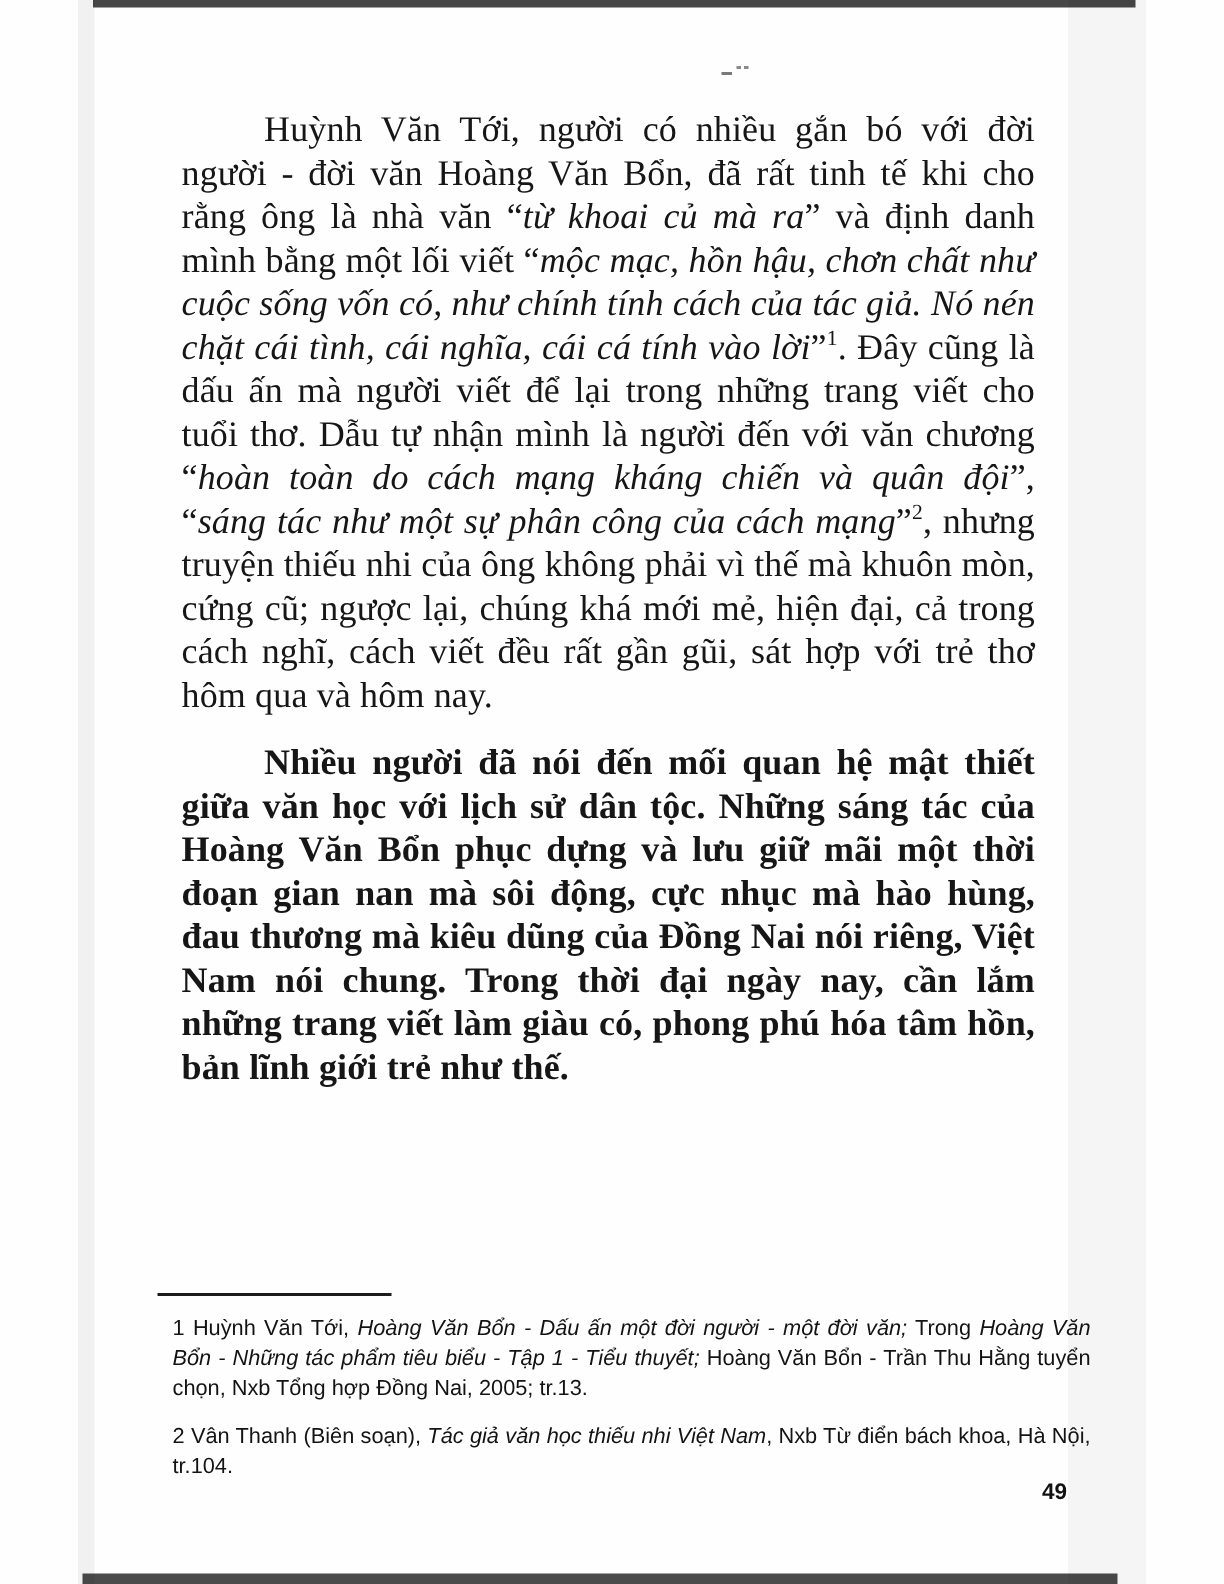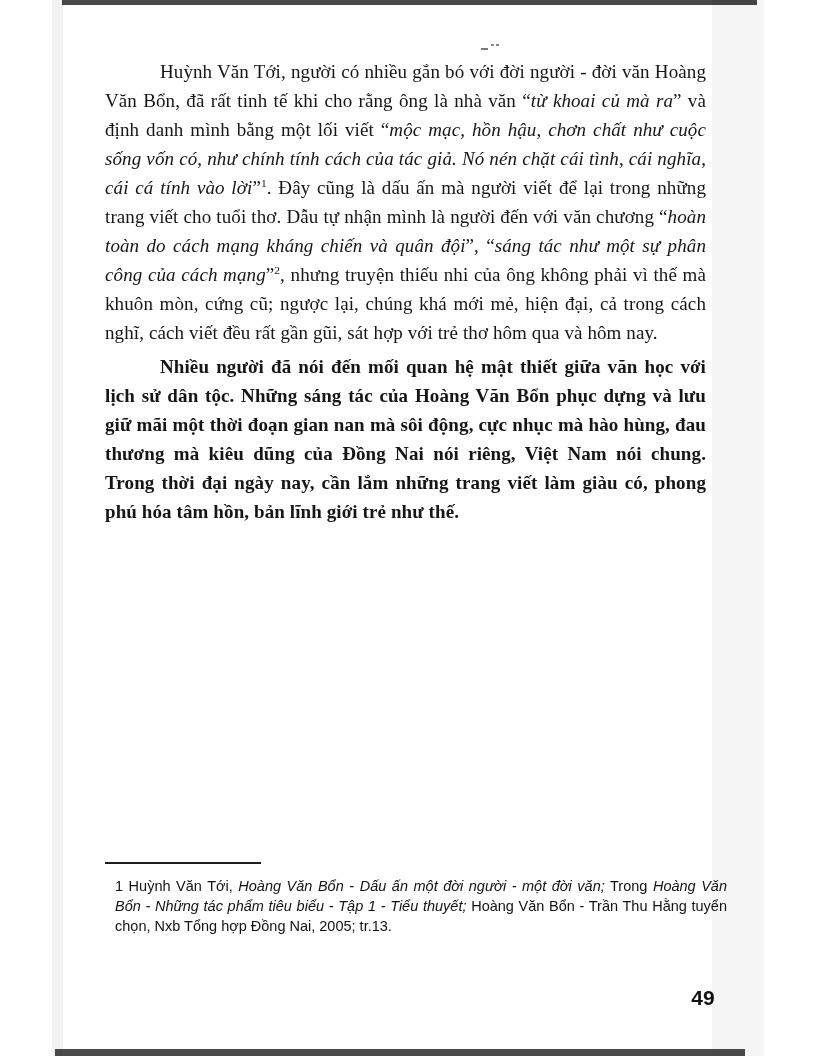--- a/index.html
+++ b/index.html
@@ -42,25 +42,25 @@
     position: absolute; left: 15px; top: 0; width: 3px; height: 2px; background: #8a8a8a;
   }
   
   .text-block {
     position: absolute;
     left: 105px;
     top: 57px;
     width: 601px;
   }
   .para {
-    font-size: 19px;
+    font-size: 24px;
     line-height: 29px;
     text-align: justify;
     text-indent: 55px;
-    margin: 0;
+    margin: 16px;
     letter-spacing: 0.1px;
   }
   .para + .para { margin-top: 5px; font-weight: bold; }
   .seg-italic { font-style: italic; }
   .seg-sup {
     vertical-align: super;
     font-size: 0.60em;
     font-style: normal;
     line-height: 0;
   }
@@ -90,21 +90,21 @@
     margin: 0 0 6px 2px;
   }
   .footnote { text-align: justify; margin: 12px; }
   
   .page-number {
     position: absolute;
     left: 686px;
     top: 986px;
     width: 34px;
     font-family: "Liberation Sans", sans-serif;
-    font-size: 21px;
+    font-size: 15px;
     font-weight: bold;
     color: #111111;
     text-align: center;
   }
 </style>
 </head>
 <body>
 
 <div class="page">
 
@@ -119,17 +119,18 @@
   </div>
 
   <div class="text-block">
     <p class="para"><span class="seg-normal">Huỳnh Văn Tới, người có nhiều gắn bó với đời người - đời văn Hoàng Văn Bổn, đã rất tinh tế khi cho rằng ông là nhà văn “</span><span class="seg-italic">từ khoai củ mà ra</span><span class="seg-normal">” và định danh mình bằng một lối viết “</span><span class="seg-italic">mộc mạc, hồn hậu, chơn chất như cuộc sống vốn có, như chính tính cách của tác giả. Nó nén chặt cái tình, cái nghĩa, cái cá tính vào lời</span><span class="seg-normal">”</span><span class="seg-sup">1</span><span class="seg-normal">. Đây cũng là dấu ấn mà người viết để lại trong những trang viết cho tuổi thơ. Dẫu tự nhận mình là người đến với văn chương “</span><span class="seg-italic">hoàn toàn do cách mạng kháng chiến và quân đội</span><span class="seg-normal">”, “</span><span class="seg-italic">sáng tác như một sự phân công của cách mạng</span><span class="seg-normal">”</span><span class="seg-sup">2</span><span class="seg-normal">, nhưng truyện thiếu nhi của ông không phải vì thế mà khuôn mòn, cứng cũ; ngược lại, chúng khá mới mẻ, hiện đại, cả trong cách nghĩ, cách viết đều rất gần gũi, sát hợp với trẻ thơ hôm qua và hôm nay.</span></p>
     <p class="para"><span class="seg-normal">Nhiều người đã nói đến mối quan hệ mật thiết giữa văn học với lịch sử dân tộc. Những sáng tác của Hoàng Văn Bổn phục dựng và lưu giữ mãi một thời đoạn gian nan mà sôi động, cực nhục mà hào hùng, đau thương mà kiêu dũng của Đồng Nai nói riêng, Việt Nam nói chung. Trong thời đại ngày nay, cần lắm những trang viết làm giàu có, phong phú hóa tâm hồn, bản lĩnh giới trẻ như thế.</span></p>
   </div>
 
   <div class="footnotes">
     <div class="footnote-rule"></div>
     <p class="footnote"><span class="seg-normal">1   Huỳnh Văn Tới, </span><span class="seg-italic">Hoàng Văn Bổn - Dấu ấn một đời người - một đời văn;</span><span class="seg-normal"> Trong </span><span class="seg-italic">Hoàng Văn Bổn - Những tác phẩm tiêu biểu - Tập 1 - Tiểu thuyết;</span><span class="seg-normal"> Hoàng Văn Bổn - Trần Thu Hằng tuyển chọn, Nxb Tổng hợp Đồng Nai, 2005; tr.13.</span></p>
+    <p class="footnote"><span class="seg-normal">2   Vân Thanh (Biên soạn), </span><span class="seg-italic">Tác giả văn học thiếu nhi Việt Nam</span><span class="seg-normal">, Nxb Từ điển bách khoa, Hà Nội, tr.104.</span></p>
   </div>
 
   <div class="page-number">49</div>
 
 </div>
 
 </body></html>

